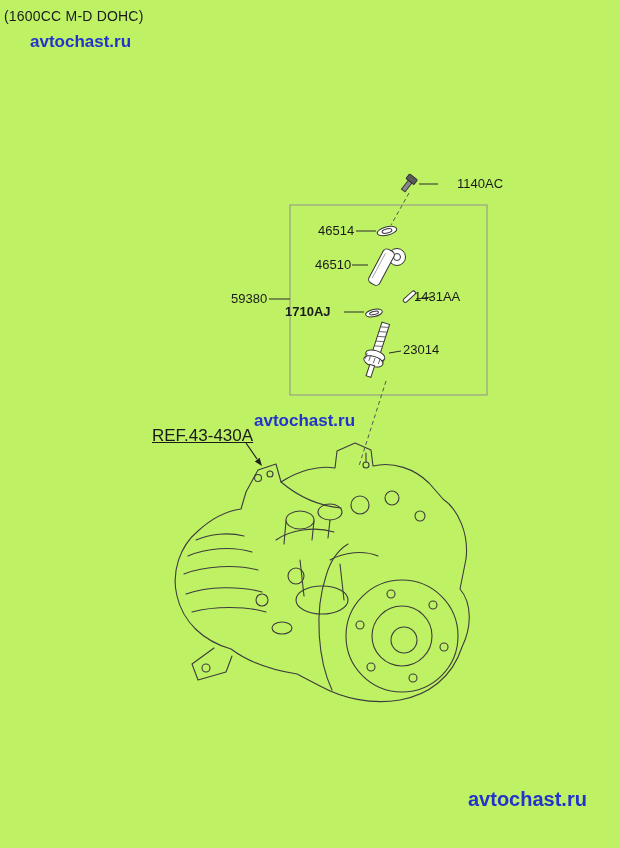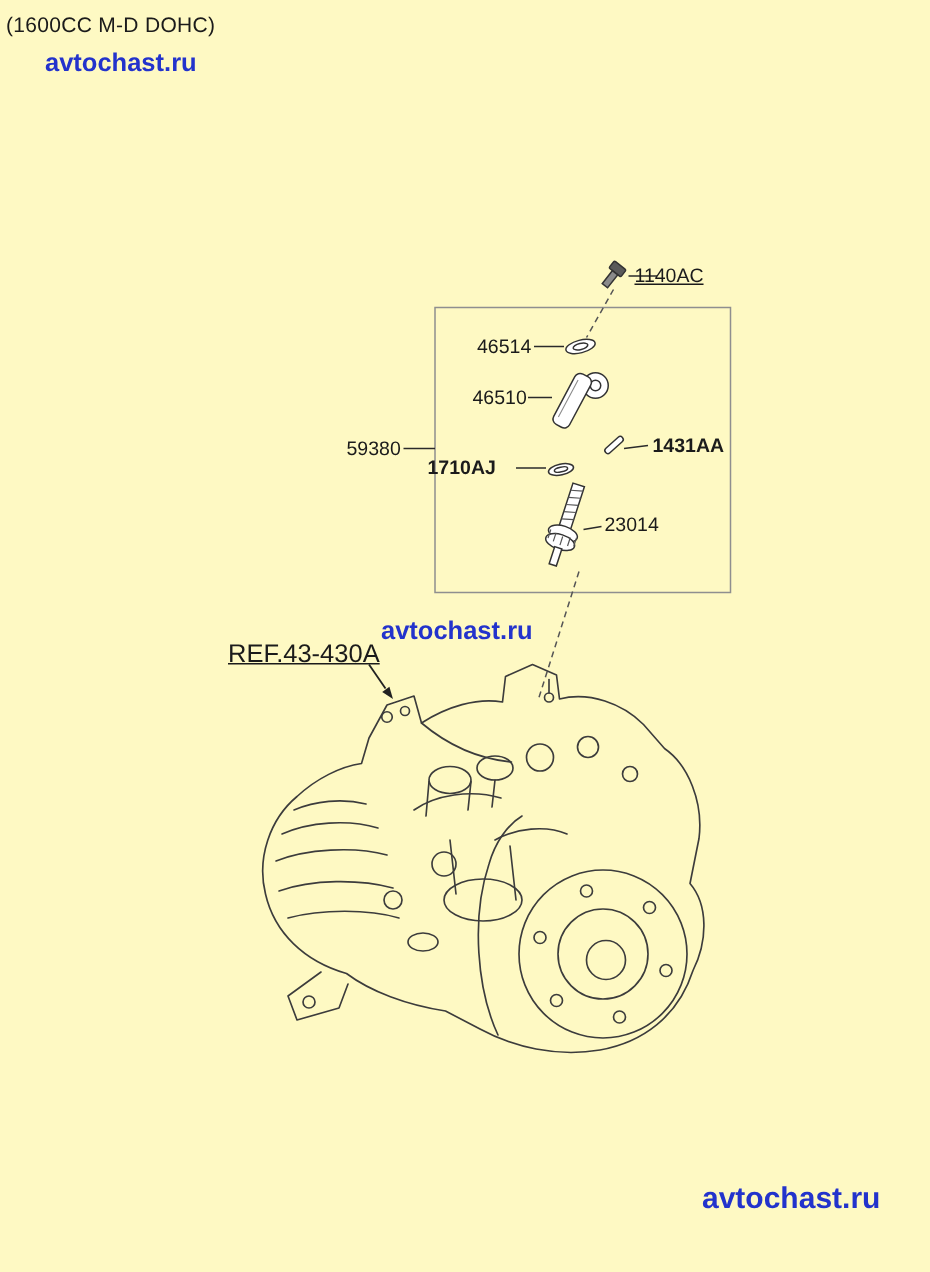--- a/index.html
+++ b/index.html
@@ -1,18 +1,18 @@
 <!DOCTYPE html>
 <html style="--watermark-blue: #2333cc; --diagram-line: #3c3c3c; --label-text: #1b1b1b;"><head>
 <meta charset="utf-8">
 <style>
   * { margin:0; padding:0; box-sizing:border-box; }
   html,body { background:#ffffff; }
   .page {
-    position:relative; width:620px; height:848px; background:#fef9c3;
+    position:relative; width:620px; height:848px; background:#bef264;
     font-family:"Liberation Sans", sans-serif; overflow:hidden;
   }
   .engine-code {
     position:absolute; left:4px; top:8px; font-size:14px;
     color:var(--label-text,#1b1b1b); letter-spacing:.2px;
   }
   .watermark {
     position:absolute; color:var(--watermark-blue,#2333cc);
     text-decoration:none; font-weight:600; cursor:pointer;
   }
@@ -163,23 +163,23 @@
       <ellipse cx="322" cy="600" rx="26" ry="14"></ellipse>
       <circle cx="296" cy="576" r="8"></circle>
       <ellipse cx="282" cy="628" rx="10" ry="6"></ellipse>
       <circle cx="262" cy="600" r="6"></circle>
 
       <path d="M214 648 L192 664 L198 680 L226 672 L232 656"></path>
       <circle cx="206" cy="668" r="4"></circle>
     </g>
   </svg>
 
-  <div class="callout" style="left:423px; top:177px;text-decoration:underline;">1140AC</div>
+  <div class="callout" style="left:457px; top:177px;">1140AC</div>
   <div class="callout" style="left:318px; top:224px;text-align:right;">46514</div>
   <div class="callout" style="left:315px; top:258px;text-align:center;">46510</div>
-  <div class="callout" style="left:435px; top:290px;font-weight:bold;">1431AA</div>
+  <div class="callout" style="left:414px; top:290px;">1431AA</div>
   <div class="callout" style="left:231px; top:292px;">59380</div>
   <div class="callout" style="left:285px; top:305px;font-weight:bold;">1710AJ</div>
   <div class="callout" style="left:403px; top:343px;">23014</div>
 
   <a class="ref-link">REF.43-430A</a>
 
 </div>
 
 </body></html>

